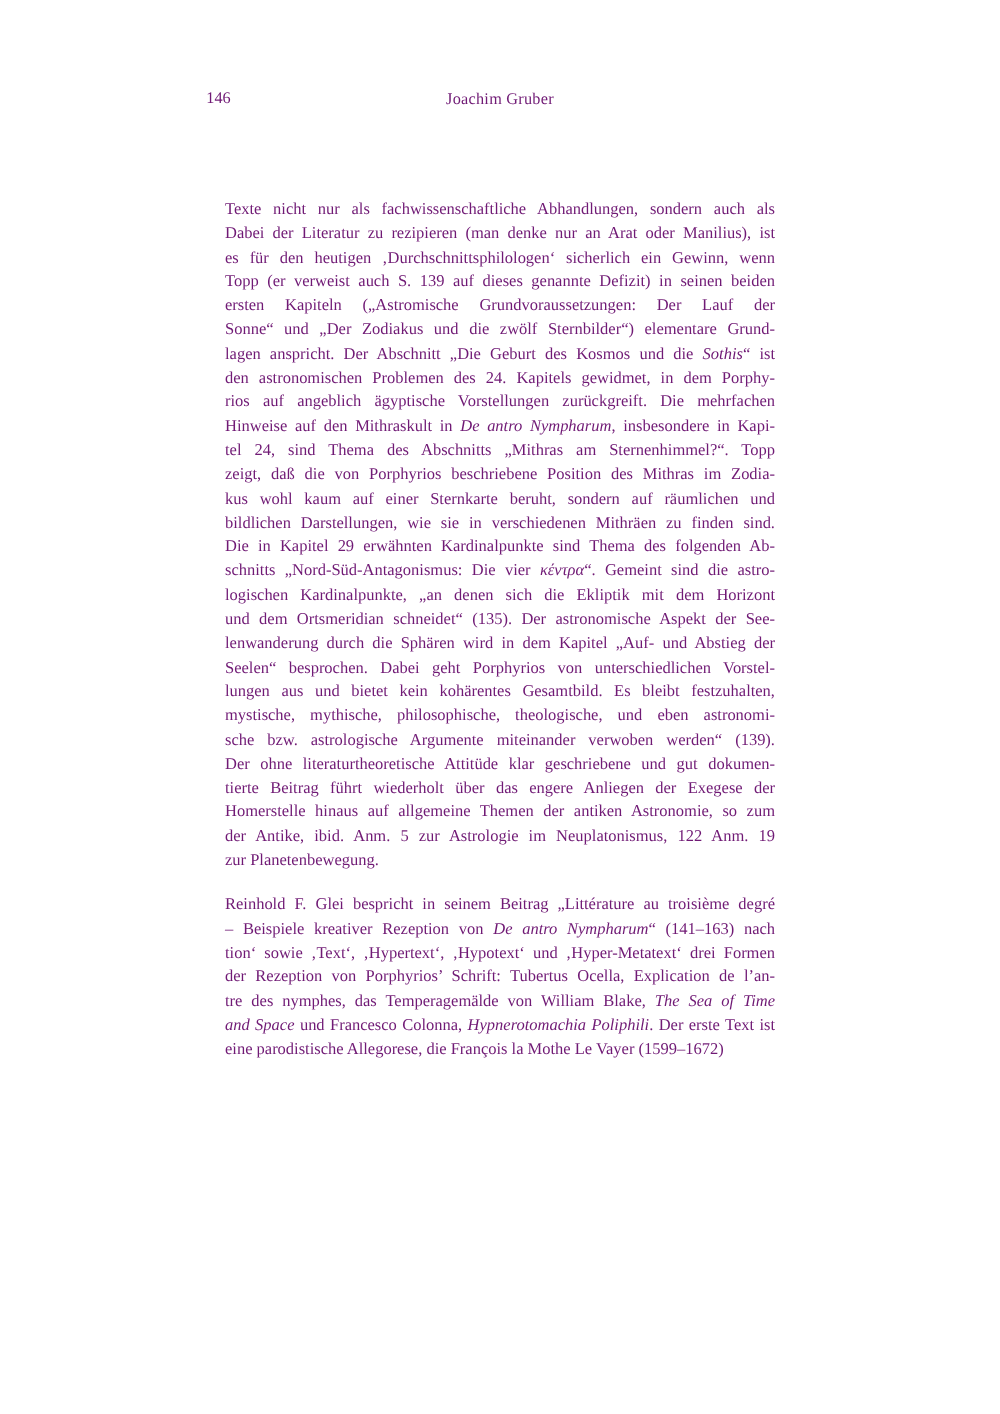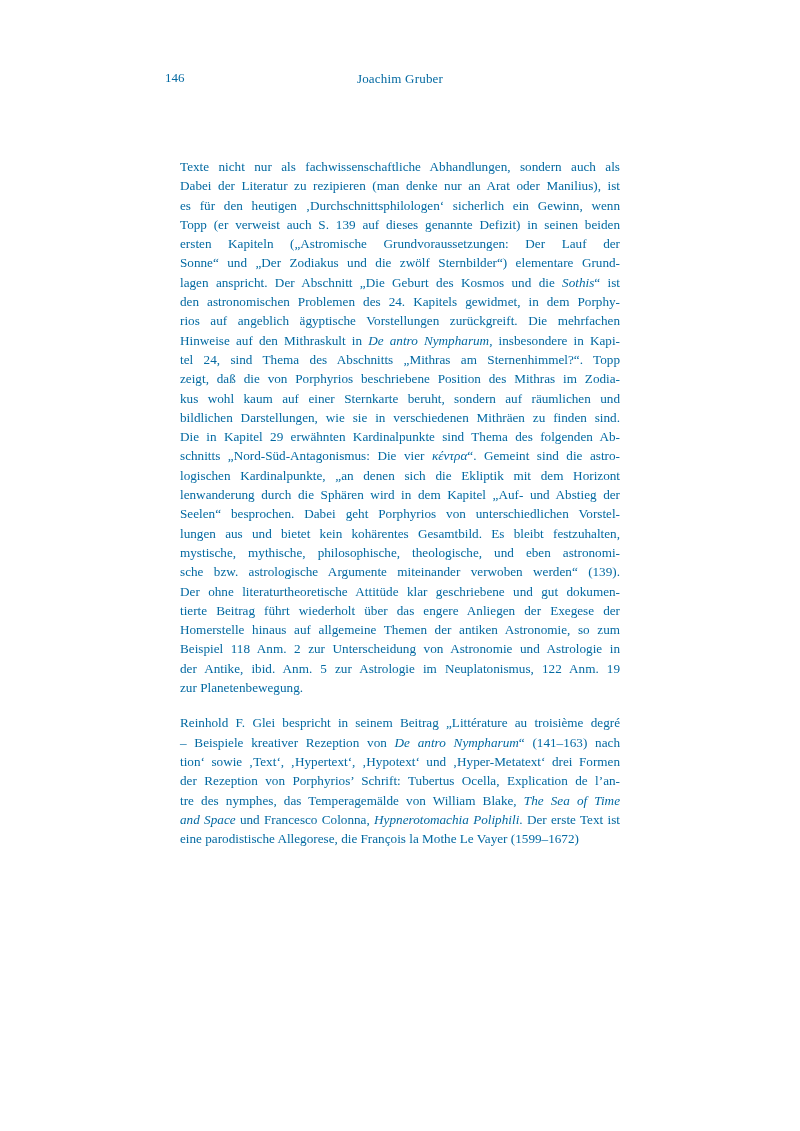--- a/index.html
+++ b/index.html
@@ -6,21 +6,21 @@
     margin: 0;
     padding: 0;
     background: #ffffff;
   }
   .page {
     position: relative;
     width: 784px;
     height: 1131px;
     background: #ffffff;
     font-family: "Liberation Serif", "DejaVu Serif", serif;
-    color: #0369a1;
+    color: #701a75;
     overflow: hidden;
   }
   .page-header {
     position: absolute;
     top: 70px;
     left: 164px;
     width: 472px;
     height: 18px;
     font-size: 13px;
   }
@@ -77,29 +77,29 @@
         <div class="line"><span>den astronomischen Problemen des 24. Kapitels gewidmet, in dem Porphy-</span></div>
         <div class="line"><span>rios auf angeblich ägyptische Vorstellungen zurückgreift. Die mehrfachen</span></div>
         <div class="line"><span>Hinweise auf den Mithraskult in </span><span class="it">De antro Nympharum</span><span>, insbesondere in Kapi-</span></div>
         <div class="line"><span>tel 24, sind Thema des Abschnitts „Mithras am Sternenhimmel?“. Topp</span></div>
         <div class="line"><span>zeigt, daß die von Porphyrios beschriebene Position des Mithras im Zodia-</span></div>
         <div class="line"><span>kus wohl kaum auf einer Sternkarte beruht, sondern auf räumlichen und</span></div>
         <div class="line"><span>bildlichen Darstellungen, wie sie in verschiedenen Mithräen zu finden sind.</span></div>
         <div class="line"><span>Die in Kapitel 29 erwähnten Kardinalpunkte sind Thema des folgenden Ab-</span></div>
         <div class="line"><span>schnitts „Nord-Süd-Antagonismus: Die vier </span><span class="it">κέντρα</span><span>“. Gemeint sind die astro-</span></div>
         <div class="line"><span>logischen Kardinalpunkte, „an denen sich die Ekliptik mit dem Horizont</span></div>
+        <div class="line"><span>und dem Ortsmeridian schneidet“ (135). Der astronomische Aspekt der See-</span></div>
         <div class="line"><span>lenwanderung durch die Sphären wird in dem Kapitel „Auf- und Abstieg der</span></div>
         <div class="line"><span>Seelen“ besprochen. Dabei geht Porphyrios von unterschiedlichen Vorstel-</span></div>
         <div class="line"><span>lungen aus und bietet kein kohärentes Gesamtbild. Es bleibt festzuhalten,</span></div>
         <div class="line"><span>mystische, mythische, philosophische, theologische, und eben astronomi-</span></div>
         <div class="line"><span>sche bzw. astrologische Argumente miteinander verwoben werden“ (139).</span></div>
         <div class="line"><span>Der ohne literaturtheoretische Attitüde klar geschriebene und gut dokumen-</span></div>
         <div class="line"><span>tierte Beitrag führt wiederholt über das engere Anliegen der Exegese der</span></div>
         <div class="line"><span>Homerstelle hinaus auf allgemeine Themen der antiken Astronomie, so zum</span></div>
-        <div class="line"><span>Beispiel 118 Anm. 2 zur Unterscheidung von Astronomie und Astrologie in</span></div>
         <div class="line"><span>der Antike, ibid. Anm. 5 zur Astrologie im Neuplatonismus, 122 Anm. 19</span></div>
         <div class="line last"><span>zur Planetenbewegung.</span></div>
       </div>
       <div class="paragraph">
         <div class="line"><span>Reinhold F. Glei bespricht in seinem Beitrag „Littérature au troisième degré</span></div>
         <div class="line"><span>– Beispiele kreativer Rezeption von </span><span class="it">De antro Nympharum</span><span>“ (141–163) nach</span></div>
         <div class="line"><span>tion‘ sowie ‚Text‘, ‚Hypertext‘, ‚Hypotext‘ und ‚Hyper-Metatext‘ drei Formen</span></div>
         <div class="line"><span>der Rezeption von Porphyrios’ Schrift: Tubertus Ocella, Explication de l’an-</span></div>
         <div class="line"><span>tre des nymphes, das Temperagemälde von William Blake, </span><span class="it">The Sea of Time</span></div>
         <div class="line"><span class="it">and Space</span><span> und Francesco Colonna, </span><span class="it">Hypnerotomachia Poliphili</span><span>. Der erste Text ist</span></div>

